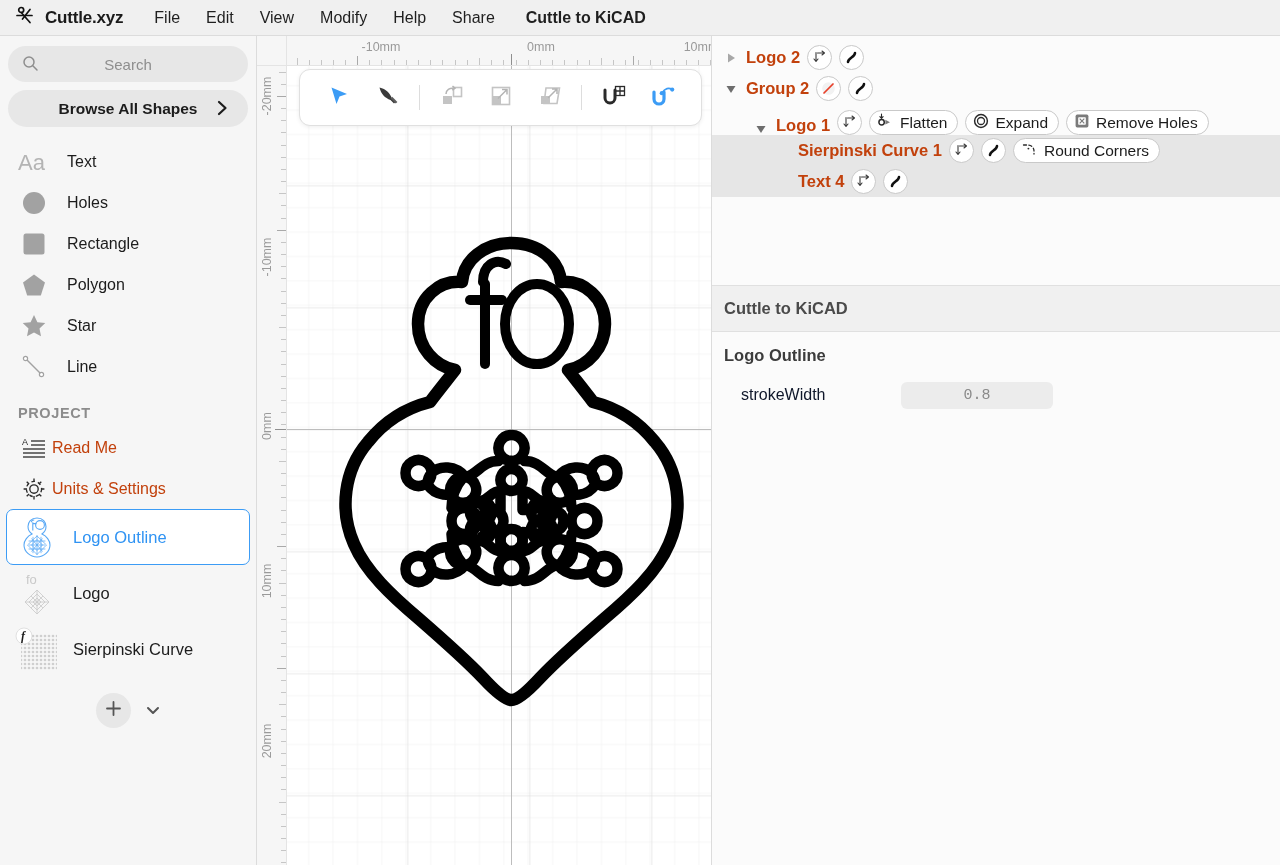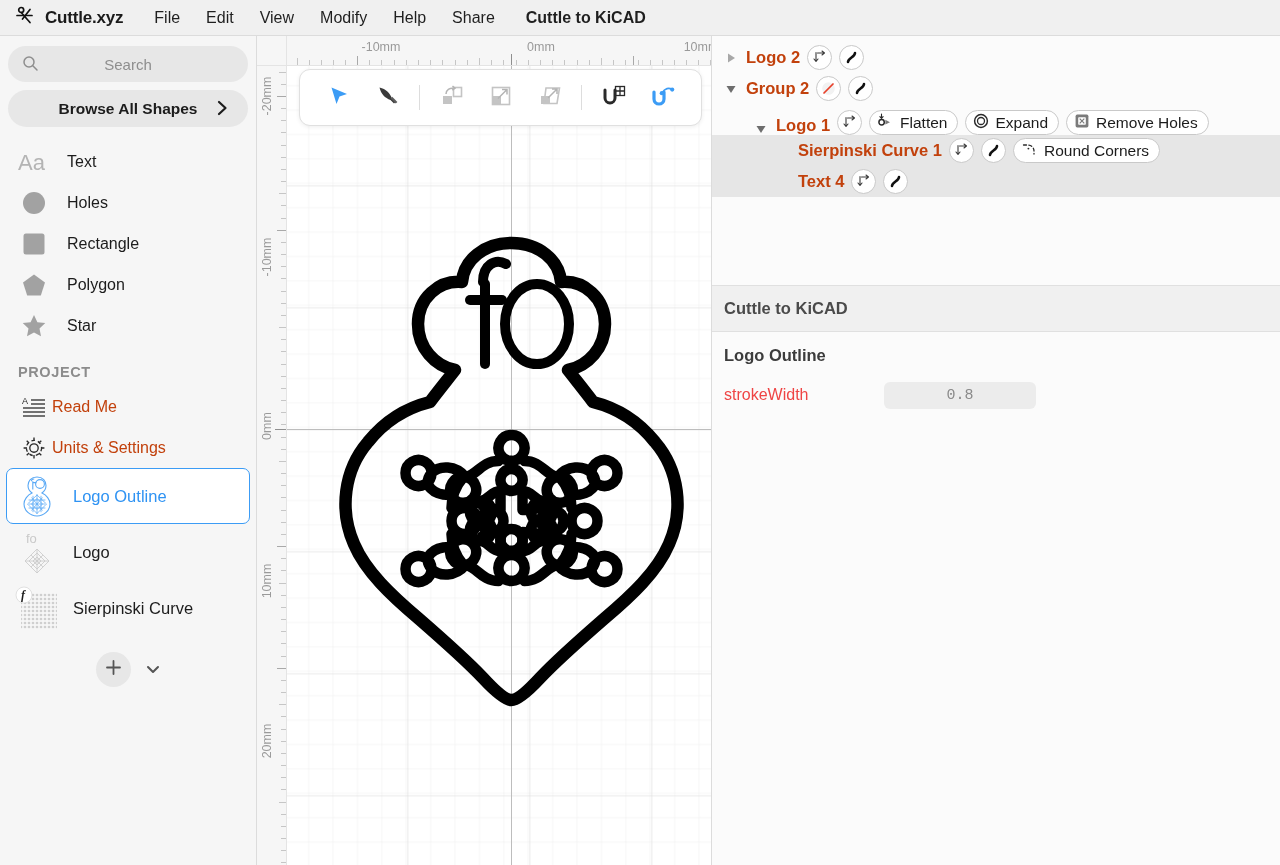--- a/index.html
+++ b/index.html
@@ -242,21 +242,21 @@
     font-size: 16.5px; font-weight: bold; color: #4a4a4a;
   }
   .params-body { background: #fbfbfb; flex: 1 1 auto; padding-top: 14px; }
   .param-group-title {
     font-size: 16.5px; font-weight: bold; color: #3c3c3c;
     padding: 0 0 0 12px; margin-bottom: 15px;
   }
   .param-row {
     display: flex; align-items: center; padding-left: 12px; height: 30px;
   }
-  .param-name { font-size: 16px; color: #ef4444; width: 160px; }
+  .param-name { font-size: 16px; color: #0f172a; width: 160px; margin-left: 17px; }
   .param-field {
     width: 152px; height: 27px;
     background: #ececec; border-radius: 6px; border: 0;
     text-align: center;
     font-family: "Liberation Mono", monospace;
     font-size: 15px; color: #8a8a8a;
     outline: none;
   }
 </style>
 </head>
@@ -348,20 +348,30 @@
 
         <div class="shape-item">
           <span class="shape-ico">
             <svg width="26" height="26" viewBox="0 0 26 26">
               <polygon fill="#a2a2a2" points="13,2 16.4,9.2 24.3,10.1 18.5,15.5 20,23.3 13,19.4 6,23.3 7.5,15.5 1.7,10.1 9.6,9.2"></polygon>
             </svg>
           </span>
           <span class="shape-lbl">Star</span>
         </div>
 
+        <div class="shape-item">
+          <span class="shape-ico">
+            <svg width="28" height="28" viewBox="0 0 28 28">
+              <path d="M6 6 L21 21" stroke="#a2a2a2" stroke-width="1.4"></path>
+              <circle cx="5.5" cy="5.5" r="2.1" fill="#fff" stroke="#a2a2a2" stroke-width="1.2"></circle>
+              <circle cx="21.5" cy="21.5" r="2.1" fill="#fff" stroke="#a2a2a2" stroke-width="1.2"></circle>
+            </svg>
+          </span>
+          <span class="shape-lbl">Line</span>
+        </div>
 
       </div>
 
       <div class="section-hdr">PROJECT</div>
 
       <div class="proj-item">
         <span class="proj-ico">
           <svg width="26" height="24" viewBox="0 0 26 24">
             <text x="1" y="9" font-family="Liberation Sans, sans-serif" font-size="9" fill="#2a2a2a">A</text>
             <path d="M10 5 L24 5" stroke="#2a2a2a" stroke-width="1.3"></path>

